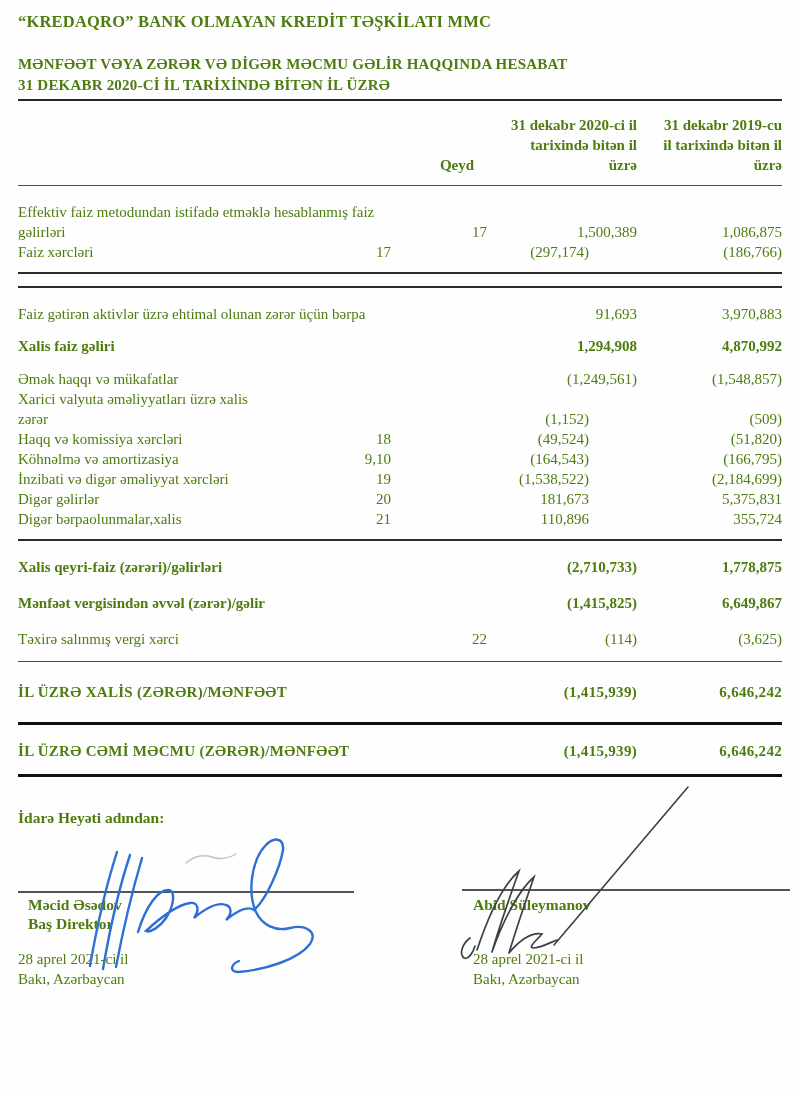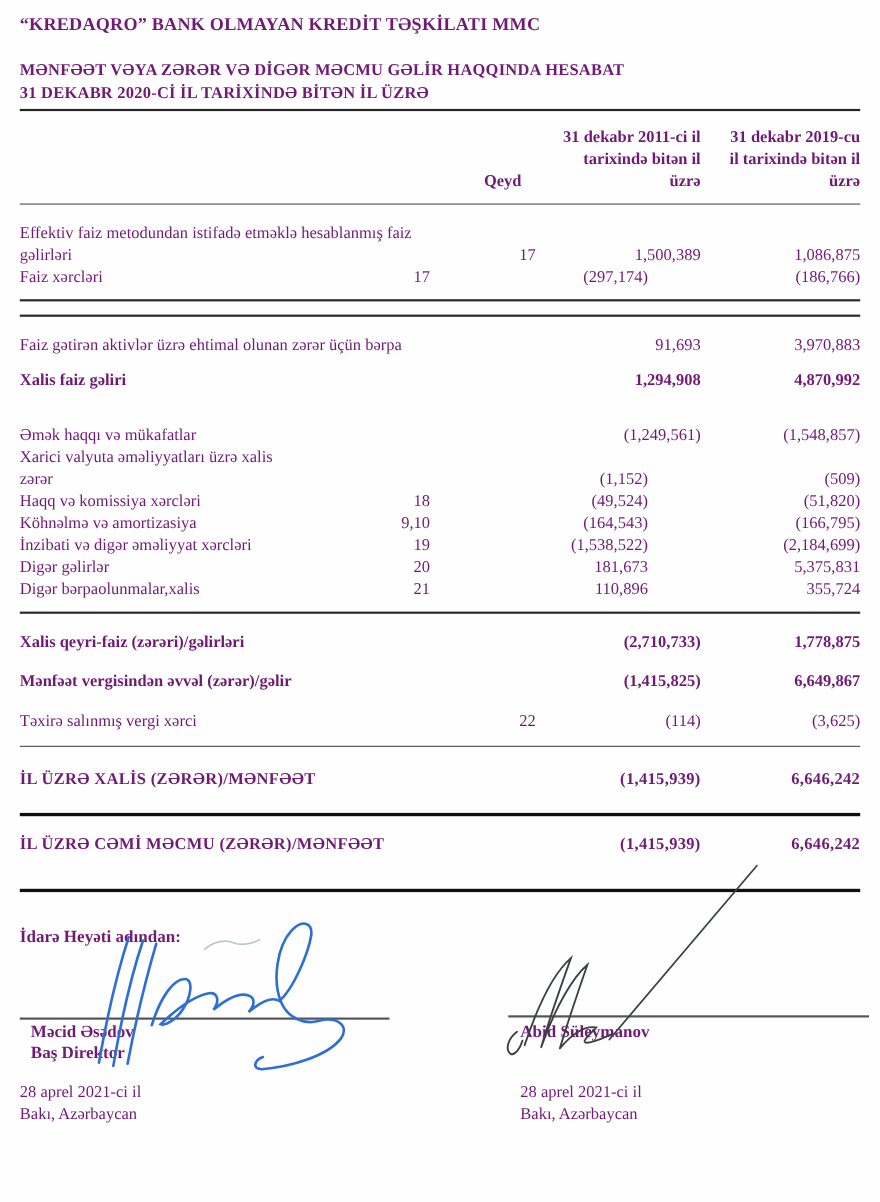--- a/index.html
+++ b/index.html
@@ -2,21 +2,21 @@
 <html lang="az"><head>
 <meta charset="utf-8">
 <style>
   html,body{margin:0;padding:0;background:#ffffff;}
   .page{
     position:relative;
     width:800px;height:1093px;
     background:#fefefe;
     overflow:hidden;
     font-family:"Liberation Serif","DejaVu Serif",serif;
-    color:#701a75;
+    color:#4d7c0f;
     box-sizing:border-box;
   }
   .content{padding:0 18px;}
   
   .company{padding-top:12px;font-size:16.5px;font-weight:bold;letter-spacing:.2px;}
   .rtitle{margin-top:22px;font-size:15px;font-weight:bold;line-height:21px;letter-spacing:.2px;}
   .title-rule{margin:3px 0 0 0;border:0;border-top:2.5px solid #262626;height:0;}
   
   .cols{
     display:grid;grid-template-columns:1fr 60px 150px 145px;
@@ -34,21 +34,21 @@
   .row .c-label{padding-right:6px;}
   .row .c-qeyd{text-align:right;}
   .row .c-v2020,.row .c-v2019{text-align:right;}
   .st-bold{font-weight:bold;}
   .st-caps{font-weight:bold;letter-spacing:.3px;}
   .gap-none{margin-top:0;gap:48px;}
   .gap-s{margin-top:10px;}
   .gap-m{margin-top:12px;}
   .gap-l{margin-top:16px;}
   .gap-xl{margin-top:20px;}
-  .gap-xxl{margin-top:30px;}
+  .gap-xxl{margin-top:13px;}
   .rule{border:0;height:0;border-top:2px solid #2b2b2b;}
   .w-thin{border-top-width:1.5px;border-top-color:#4a4a4a;}
   .w-medium{border-top-width:2px;border-top-color:#2b2b2b;}
   .w-thick{border-top-width:3px;border-top-color:#101010;}
   
   .sigs{position:relative;height:256px;}
   .sig-heading{position:absolute;left:0;top:24px;font-size:15.5px;font-weight:bold;}
   .sig-line{position:absolute;border-top:2px solid #555;height:0;}
   .sig-line-left{left:0;top:106px;width:336px;}
   .sig-line-right{left:444px;top:104px;width:328px;}
@@ -71,21 +71,21 @@
 
     <div class="rtitle">
       <div>MƏNFƏƏT VƏYA ZƏRƏR VƏ DİGƏR MƏCMU GƏLİR HAQQINDA HESABAT</div>
       <div>31 DEKABR 2020-Cİ İL TARİXİNDƏ BİTƏN İL ÜZRƏ</div>
     </div>
     <hr class="title-rule">
 
     <div class="cols">
       <div></div>
       <div class="h-qeyd">Qeyd</div>
-      <div class="h-year">31 dekabr 2011-ci il
+      <div class="h-year">31 dekabr 2020-ci il
 tarixində bitən il
 üzrə</div>
       <div class="h-year">31 dekabr 2019-cu
 il tarixində bitən il
 üzrə</div>
     </div>
     <hr class="header-rule">
 
     <div>
     <div class="row st-normal gap-l">

